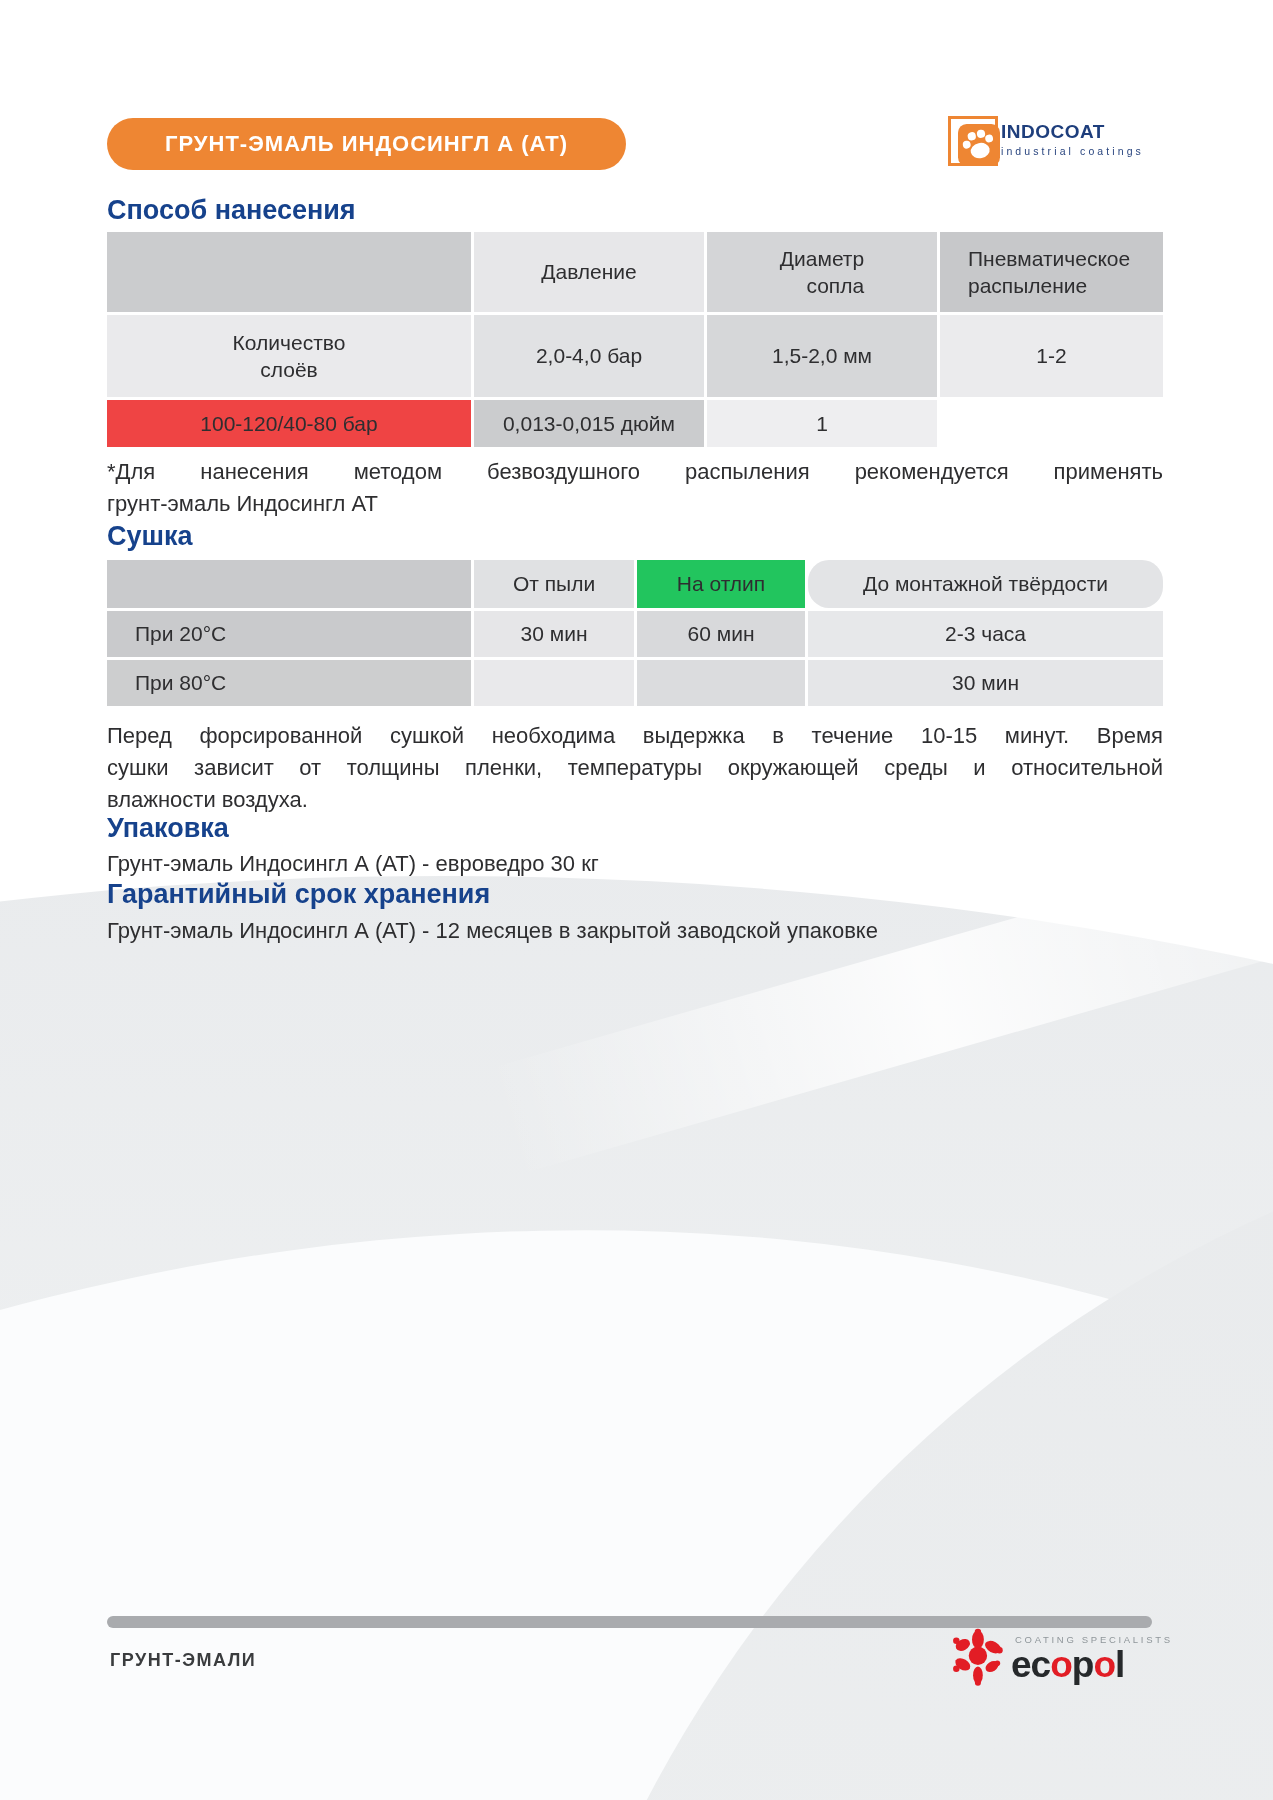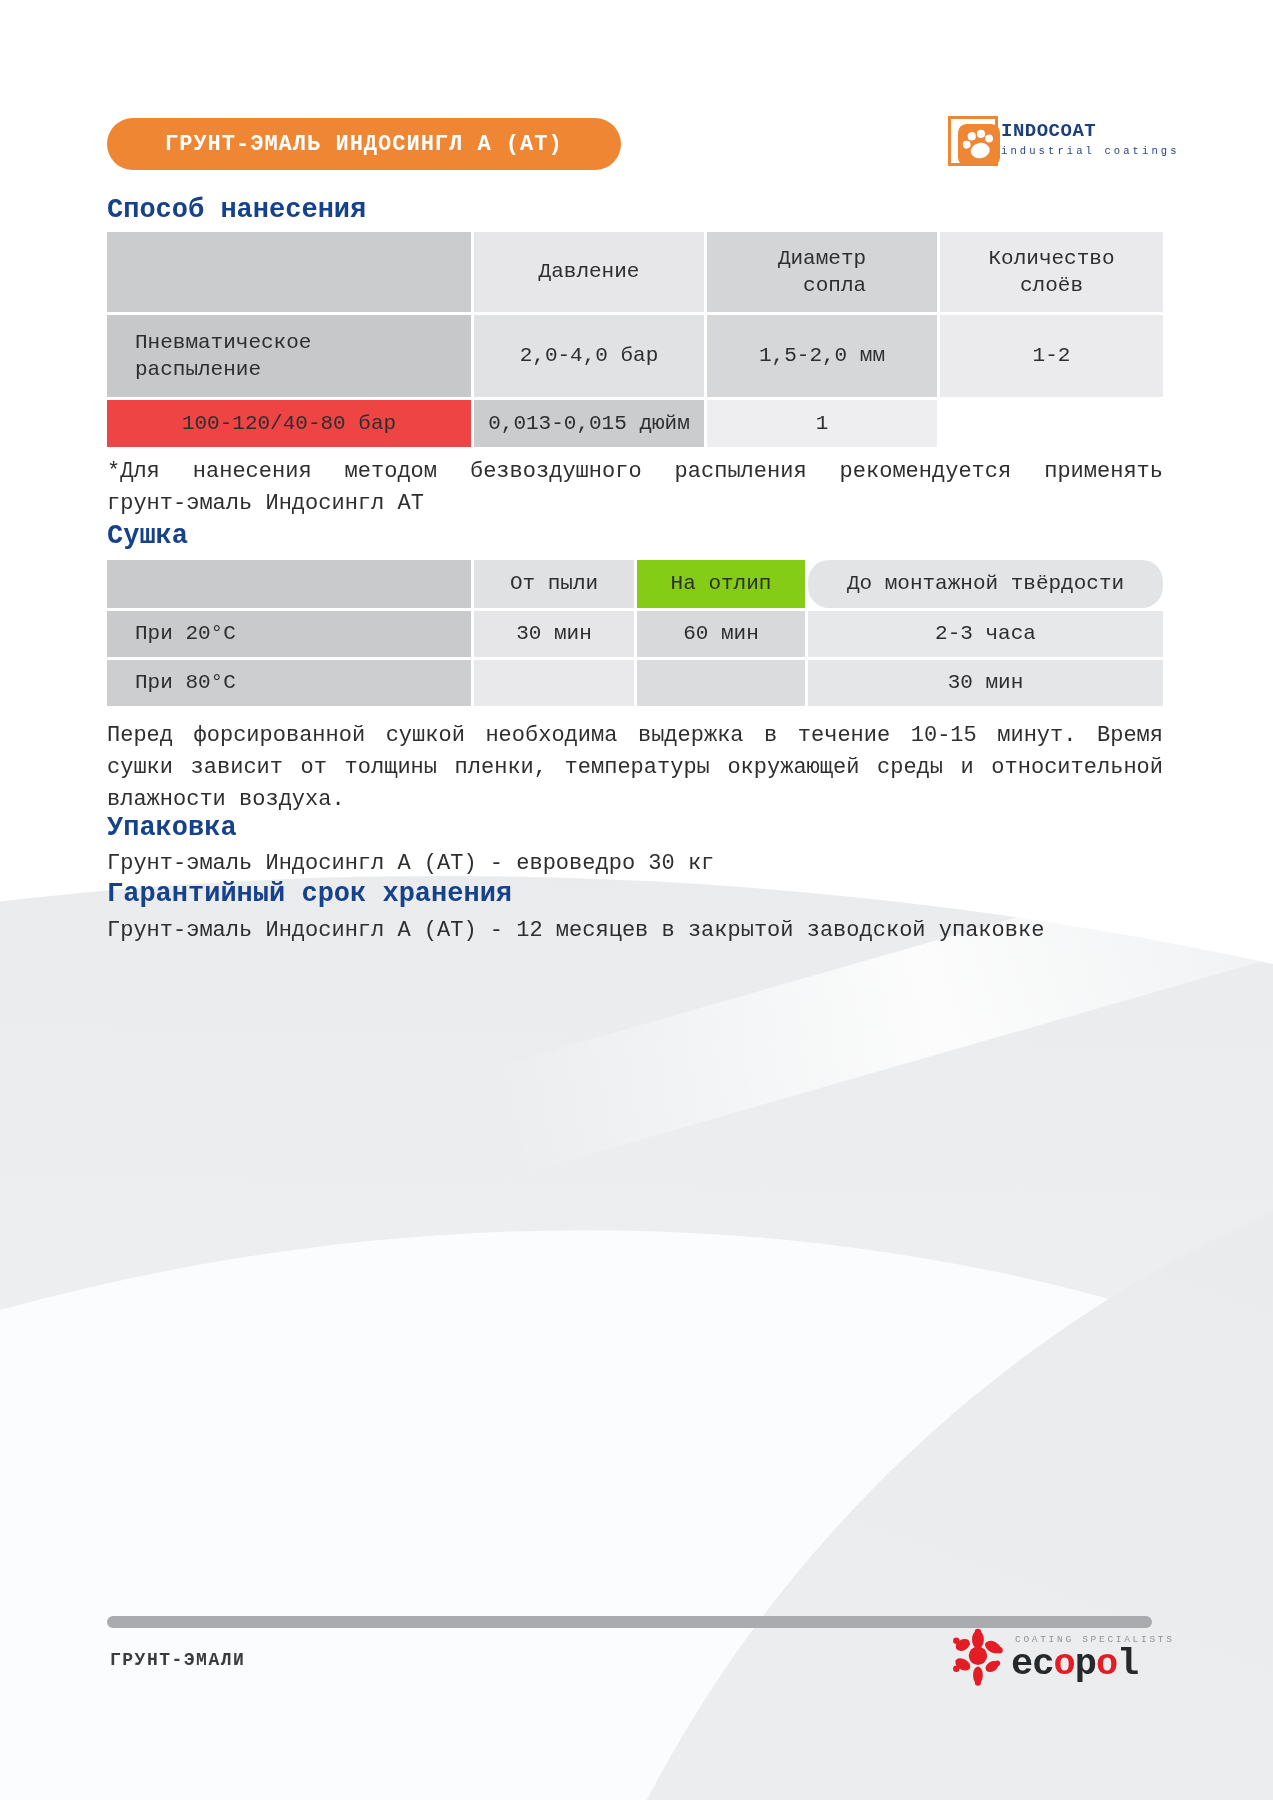--- a/index.html
+++ b/index.html
@@ -1,17 +1,17 @@
 <!DOCTYPE html>
 <html><head>
 <meta charset="utf-8">
 <style>
   html,body{margin:0;padding:0;background:#ffffff;}
   .page{position:relative;width:1273px;height:1800px;background:#ffffff;overflow:hidden;
-        font-family:Liberation Mono, monospace;color:#2f3133;}
+        font-family:Liberation Sans, sans-serif;color:#2f3133;}
   
   .bg{position:absolute;inset:0;overflow:hidden;z-index:0;}
   .sw{position:absolute;}
   .sw1{left:-1400px;top:880px;width:4000px;height:2000px;border-radius:50%;
        background:linear-gradient(178deg,#e9ebed 0%,#eef0f1 35%,#e6e8ea 100%);
        transform:rotate(3deg);}
   .sw2{left:-1300px;top:1250px;width:3400px;height:2600px;border-radius:50%;
        background:#fbfcfd;transform:rotate(-12deg);}
   .sw3{left:500px;top:1100px;width:2600px;height:2600px;border-radius:50%;
        background:linear-gradient(200deg,#e7e9eb 0%,#edeff0 60%);}
@@ -43,21 +43,21 @@
   .cell.first{justify-content:flex-start;text-align:left;padding-left:28px;}
   
   .t1 .h1c1{background:#cbccce;} .t1 .h1c2{background:#e7e7e9;}
   .t1 .h1c3{background:#d4d5d7;text-align:right;} .t1 .h1c4{background:#eaeaec;}
   .t1 .r1c1{background:#c7c8ca;} .t1 .r1c2{background:#e1e2e4;}
   .t1 .r1c3{background:#d6d7d9;} .t1 .r1c4{background:#ebebed;}
   .t1 .r2c1{background:#cfd0d2;} .t1 .r2c2{background:#ef4444;}
   .t1 .r2c3{background:#cbccce;} .t1 .r2c4{background:#eeeef0;}
   
   .t2 .h1c1{background:#c9cacc;} .t2 .h1c2{background:#e0e1e3;}
-  .t2 .h1c3{background:#84cc16;} .t2 .h1c4{background:#e3e4e6;border-radius:21px;}
+  .t2 .h1c3{background:#22c55e;} .t2 .h1c4{background:#e3e4e6;border-radius:21px;}
   .t2 .r1c1{background:#c9cacc;} .t2 .r1c2{background:#e6e6e8;}
   .t2 .r1c3{background:#d8d9db;} .t2 .r1c4{background:#e7e8ea;}
   .t2 .r2c1{background:#cdcecf;} .t2 .r2c2{background:#e9e9eb;}
   .t2 .r2c3{background:#dbdcde;} .t2 .r2c4{background:#e5e6e8;}
   
   .foot-bar{position:absolute;left:107px;top:1616px;width:1045px;height:12px;
             border-radius:6px;background:#a9abae;}
   .foot-left{position:absolute;left:110px;top:1650px;font-size:18px;font-weight:bold;
              letter-spacing:1.5px;color:#3a3c3e;}
   .ecopol{position:absolute;left:952px;top:1626px;display:flex;align-items:flex-start;}
@@ -101,25 +101,25 @@
       </div>
     </div>
 
     <div class="h-sec" style="top:196px;">Способ нанесения</div>
 
     <div class="tbl t1">
       <div class="cell first h1c1"></div>
       <div class="cell h1c2">Давление</div>
       <div class="cell h1c3">Диаметр
 сопла</div>
+      <div class="cell first r1c1">Пневматическое
+распыление</div>
+
       <div class="cell h1c4">Количество
 слоёв</div>
-
-      <div class="cell first r1c1">Пневматическое
-распыление</div>
       <div class="cell r1c2">2,0-4,0 бар</div>
       <div class="cell r1c3">1,5-2,0 мм</div>
       <div class="cell r1c4">1-2</div>
 
       <div class="cell r2c2">100-120/40-80 бар</div>
       <div class="cell r2c3">0,013-0,015 дюйм</div>
       <div class="cell r2c4">1</div>
     </div>
 
     <div class="bodyline jline" style="top:456px;">*Для нанесения методом безвоздушного распыления рекомендуется применять</div>

